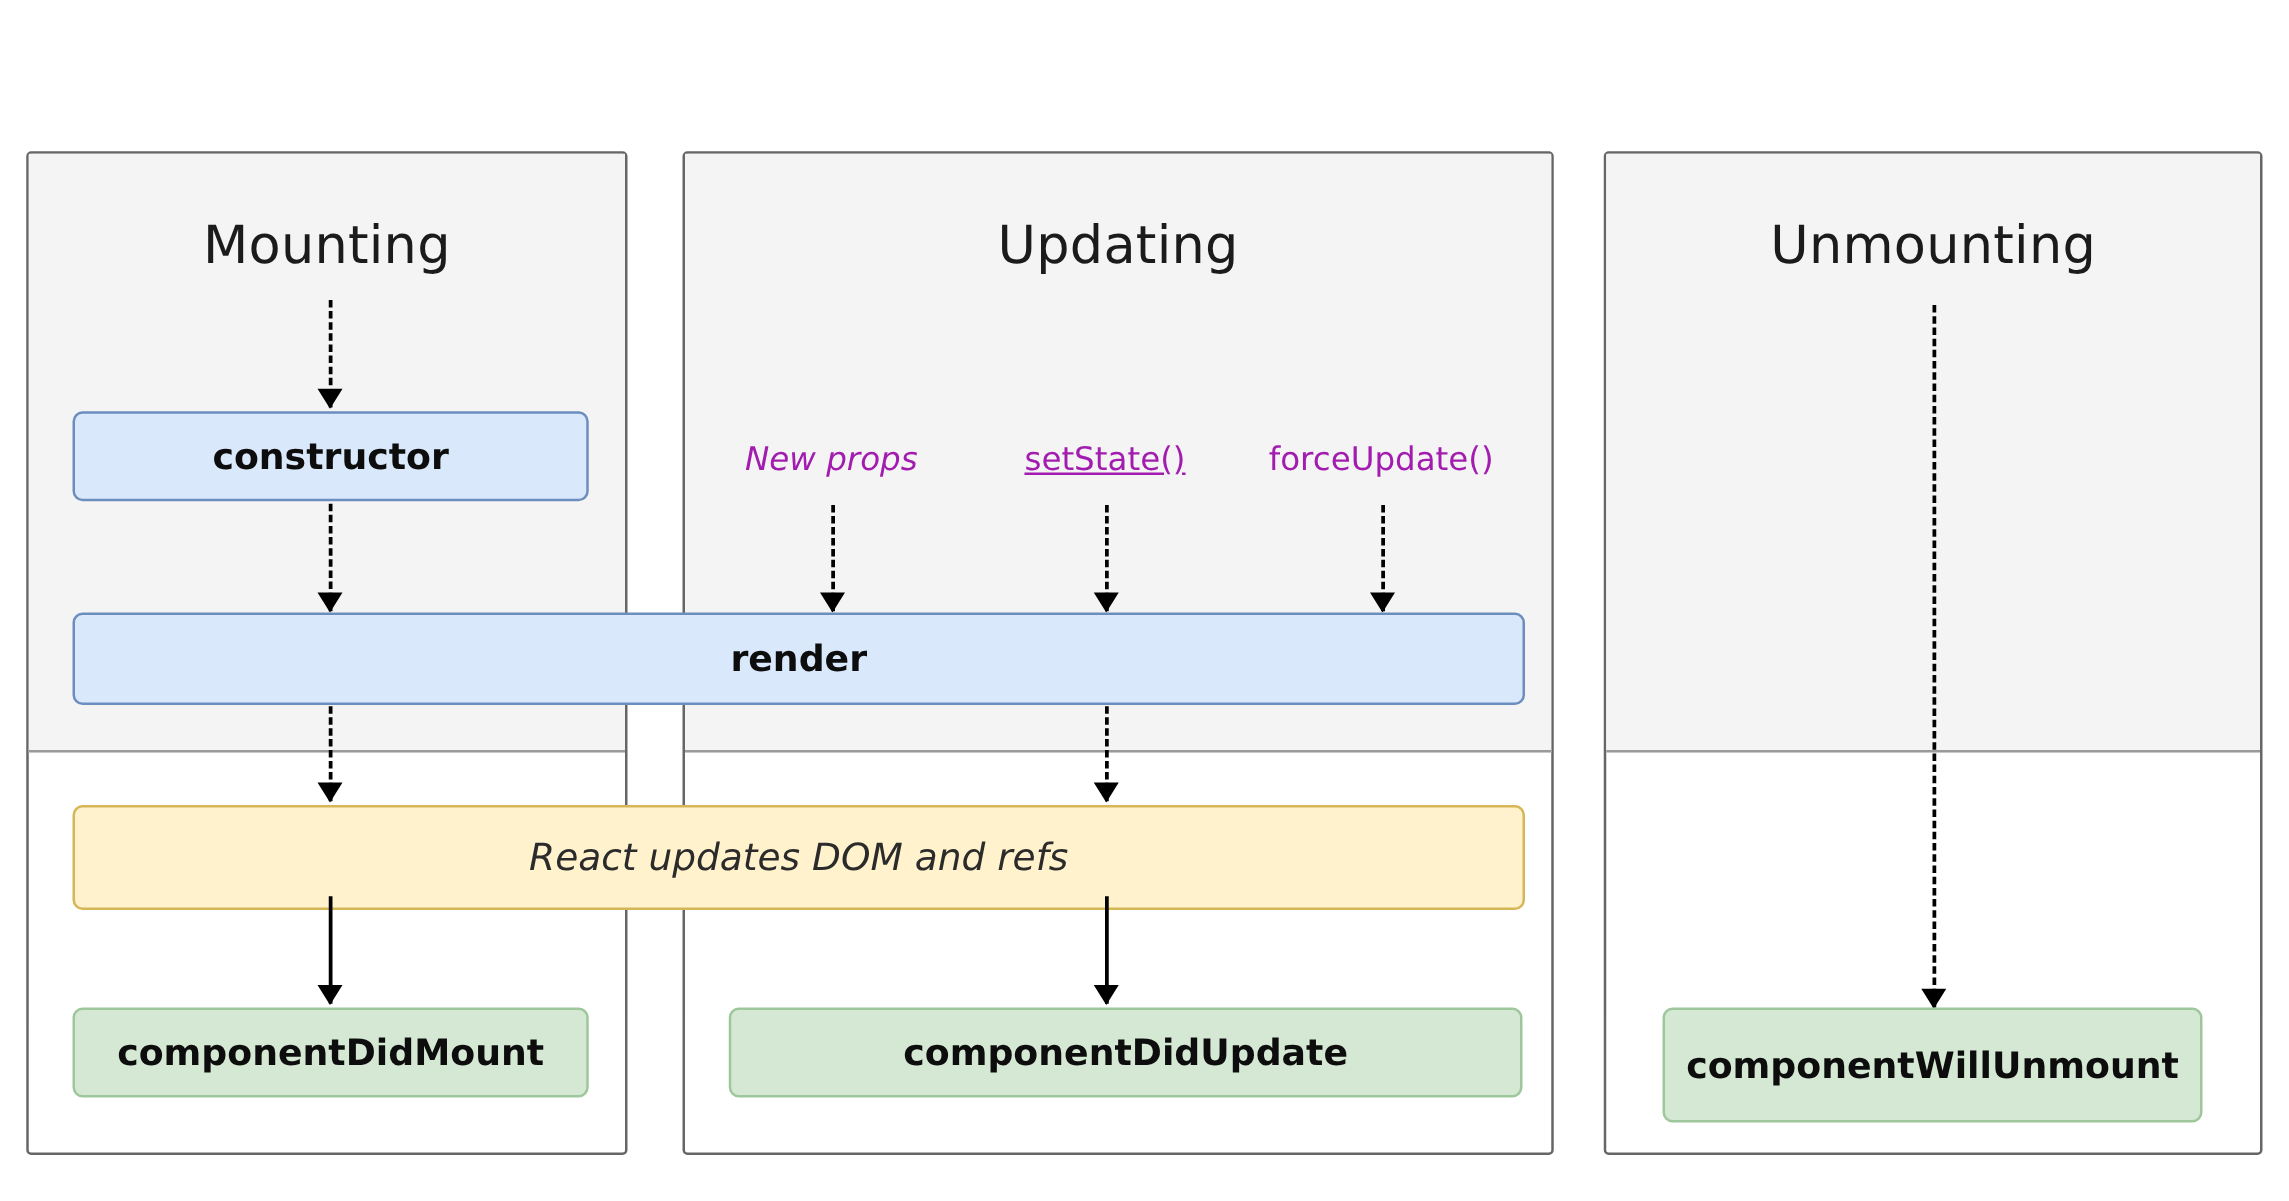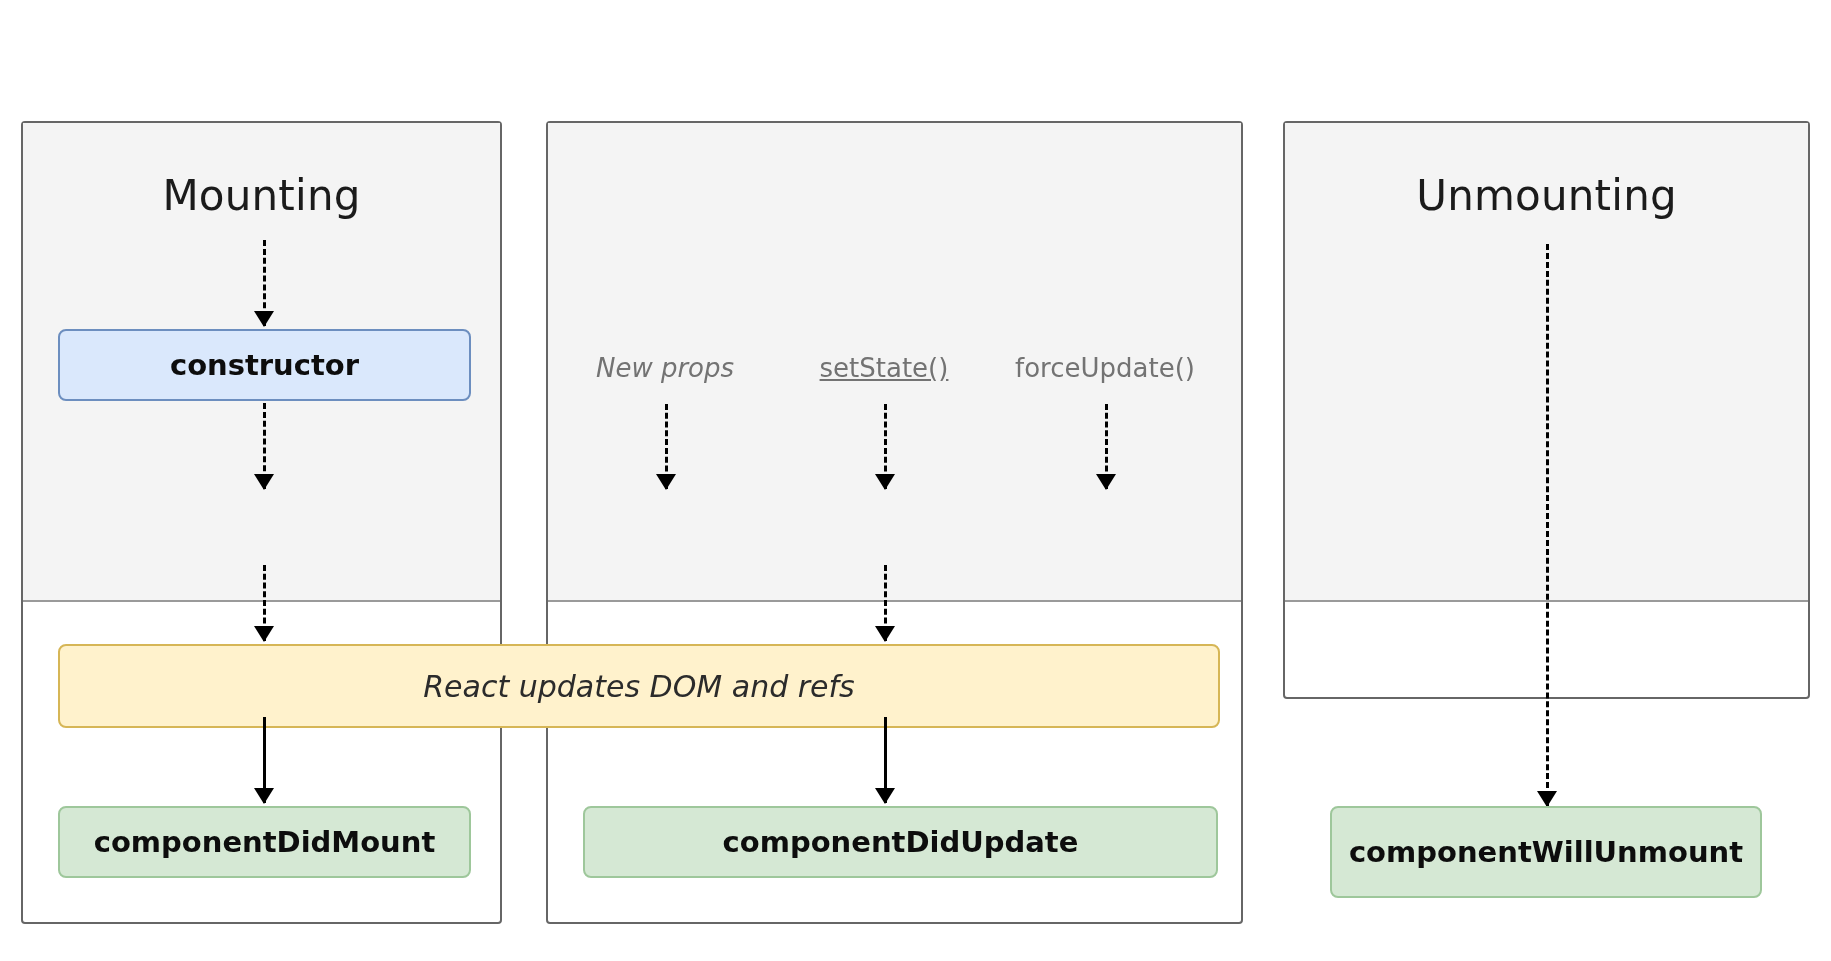--- a/index.html
+++ b/index.html
@@ -41,21 +41,21 @@
   .node-label{
     font-size:29px;font-weight:bold;color:#0d0d0d;
   }
   .node-yellow .node-label{
     font-weight:400;font-style:italic;color:#2b2b2b;font-size:30px;
   }
 
   
   .trigger{
     position:absolute;text-align:center;white-space:nowrap;
-    font-size:26px;color:#737373;
+    font-size:26px;color:#a21caf;
   }
   .trigger.italic{font-style:italic;}
 
   
   .edge{position:absolute;width:0;}
   .edge .stem{
     position:absolute;left:0;top:0;width:0;height:100%;
     border-left:3px solid #000000;
   }
   .edge.dashed .stem{border-left-style:dashed;}
@@ -73,23 +73,24 @@
 
 <div id="stage">
 
   <div class="panel" style="left:21px;top:77px;width:481px;height:803px;">
     <div class="panel-top" style="height:479px;"></div>
     <div class="panel-title">Mounting</div>
   </div>
 
   <div class="panel" style="left:546px;top:77px;width:697px;height:803px;">
     <div class="panel-top" style="height:479px;"></div>
+    <div class="panel-title">Updating</div>
   </div>
 
-  <div class="panel" style="left:1283px;top:77px;width:527px;height:578px;">
+  <div class="panel" style="left:1283px;top:77px;width:527px;height:803px;">
     <div class="panel-top" style="height:479px;"></div>
     <div class="panel-title">Unmounting</div>
   </div>
 
   <div class="edge dashed" style="left:263px;top:196px;height:86px;">
     <div class="stem"></div>
     <div class="head"></div>
   </div>
 
   <div class="node node-blue" style="left:58px;top:285px;width:413px;height:72px;">
@@ -112,20 +113,23 @@
     <div class="stem"></div>
     <div class="head"></div>
   </div>
 
   <div class="trigger" style="left:995px;top:309px;width:220px;">forceUpdate()</div>
   <div class="edge dashed" style="left:1105px;top:360px;height:85px;">
     <div class="stem"></div>
     <div class="head"></div>
   </div>
 
+  <div class="node node-blue" style="left:58px;top:446px;width:1162px;height:74px;">
+    <span class="node-label">render</span>
+  </div>
 
   <div class="edge dashed" style="left:263px;top:521px;height:76px;">
     <div class="stem"></div>
     <div class="head"></div>
   </div>
   <div class="edge dashed" style="left:884px;top:521px;height:76px;">
     <div class="stem"></div>
     <div class="head"></div>
   </div>
 

